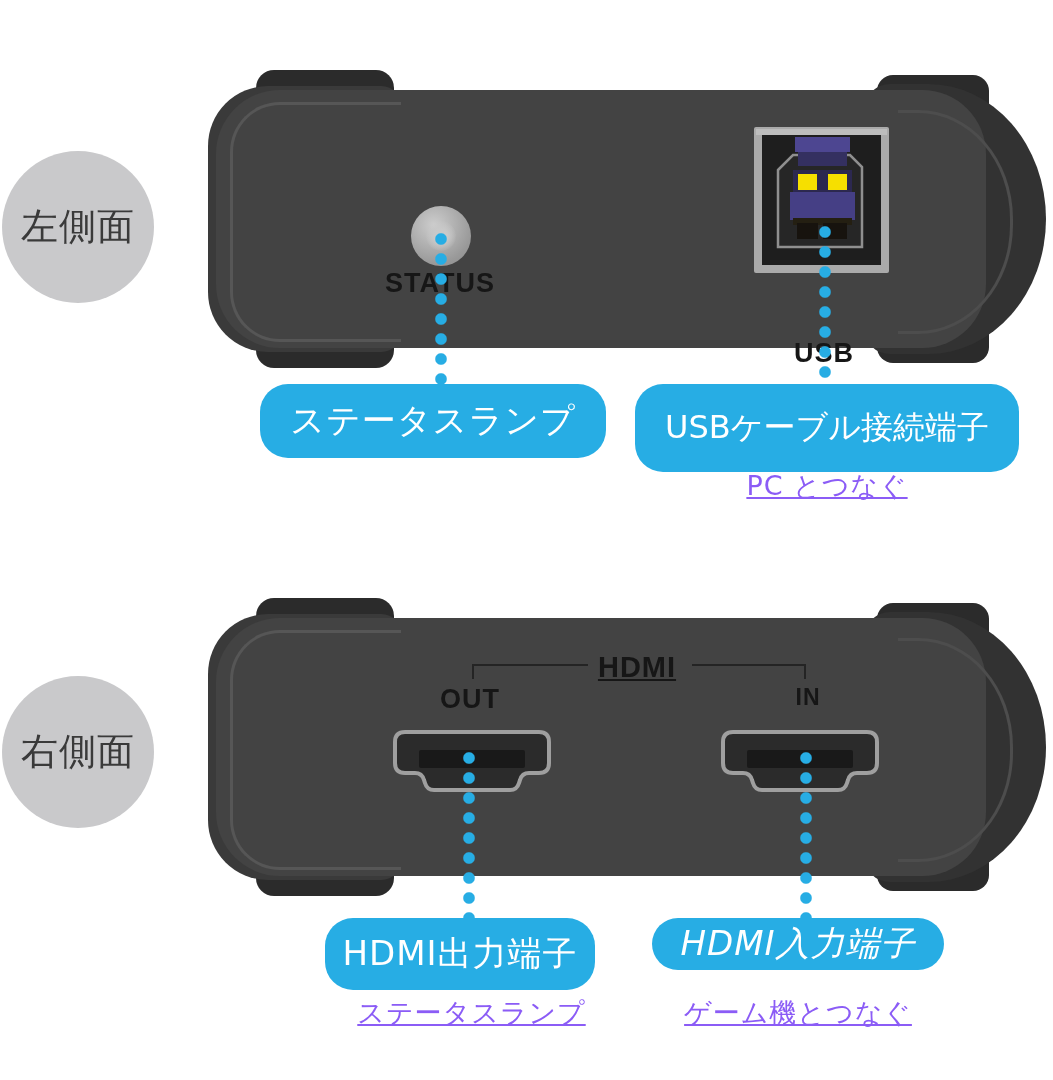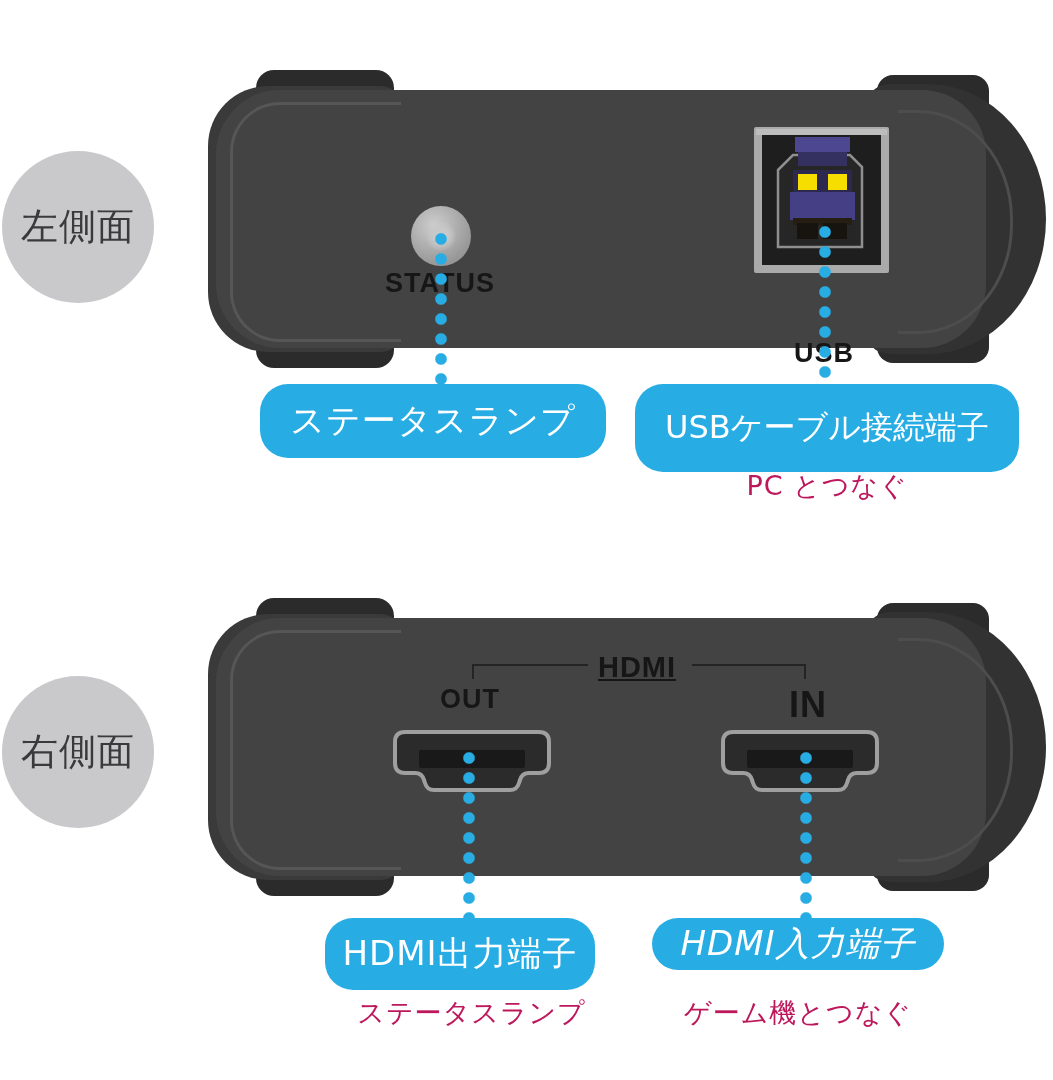--- a/index.html
+++ b/index.html
@@ -54,21 +54,21 @@
   .dots{width:12px;
     background-image:radial-gradient(circle at 6px 6px, #27ade4 5.2px, rgba(39,173,228,0) 6.4px);
     background-size:12px 20px;background-repeat:repeat-y;background-position:0 0;}
 
   
   .callout{background:#27ade4;border-radius:28px;display:flex;align-items:center;
     justify-content:center;color:#ffffff;font-size:34px;letter-spacing:1px;}
   .callout.small{font-size:32px;letter-spacing:0;}
 
   
-  .caption{text-align:center;font-size:27px;color:#be185d;letter-spacing:1px;}
+  .caption{text-align:center;font-size:27px;color:#8b5cf6;letter-spacing:1px;text-decoration:underline;}
 </style>
 </head>
 <body>
 
 <div class="abs side-circle" style="left:2px;top:151px;">
   <span>左側面</span>
 </div>
 
 <div class="abs device" style="left:208px;top:70px;">
   <div class="ear tl"></div>
@@ -127,21 +127,21 @@
   <div class="cap left"></div>
   <div class="cap right"></div>
   <div class="dev-body"></div>
   <div class="seam left"></div>
   <div class="seam right"></div>
 
   <div class="print" style="left:374px;top:53px;width:110px;font-size:29px;letter-spacing:1px;text-decoration:underline;">HDMI</div>
   <div class="bracket-seg l"></div>
   <div class="bracket-seg r"></div>
   <div class="print" style="left:200px;top:86px;width:124px;font-size:27px;letter-spacing:1px;">OUT</div>
-  <div class="print" style="left:538px;top:86px;width:124px;font-size:36px;letter-spacing:1px;">IN</div>
+  <div class="print" style="left:538px;top:86px;width:124px;font-size:23px;letter-spacing:1px;">IN</div>
 
   <svg class="abs" style="left:183px;top:131px;" width="162" height="66" viewBox="0 0 162 66">
     <path d="M14 3 L148 3 Q158 3 158 13 L158 34 Q158 44 148 44 L138 44 Q131 44 129 51
              L128 54 Q126 61 119 61 L43 61 Q36 61 34 54 L33 51 Q31 44 24 44 L14 44
              Q4 44 4 34 L4 13 Q4 3 14 3 Z" fill="#2b2b2b" stroke="#9f9f9f" stroke-width="4"></path>
     <rect x="28" y="21" width="106" height="18" rx="2" fill="#191919"></rect>
   </svg>
   <svg class="abs" style="left:511px;top:131px;" width="162" height="66" viewBox="0 0 162 66">
     <path d="M14 3 L148 3 Q158 3 158 13 L158 34 Q158 44 148 44 L138 44 Q131 44 129 51
              L128 54 Q126 61 119 61 L43 61 Q36 61 34 54 L33 51 Q31 44 24 44 L14 44

